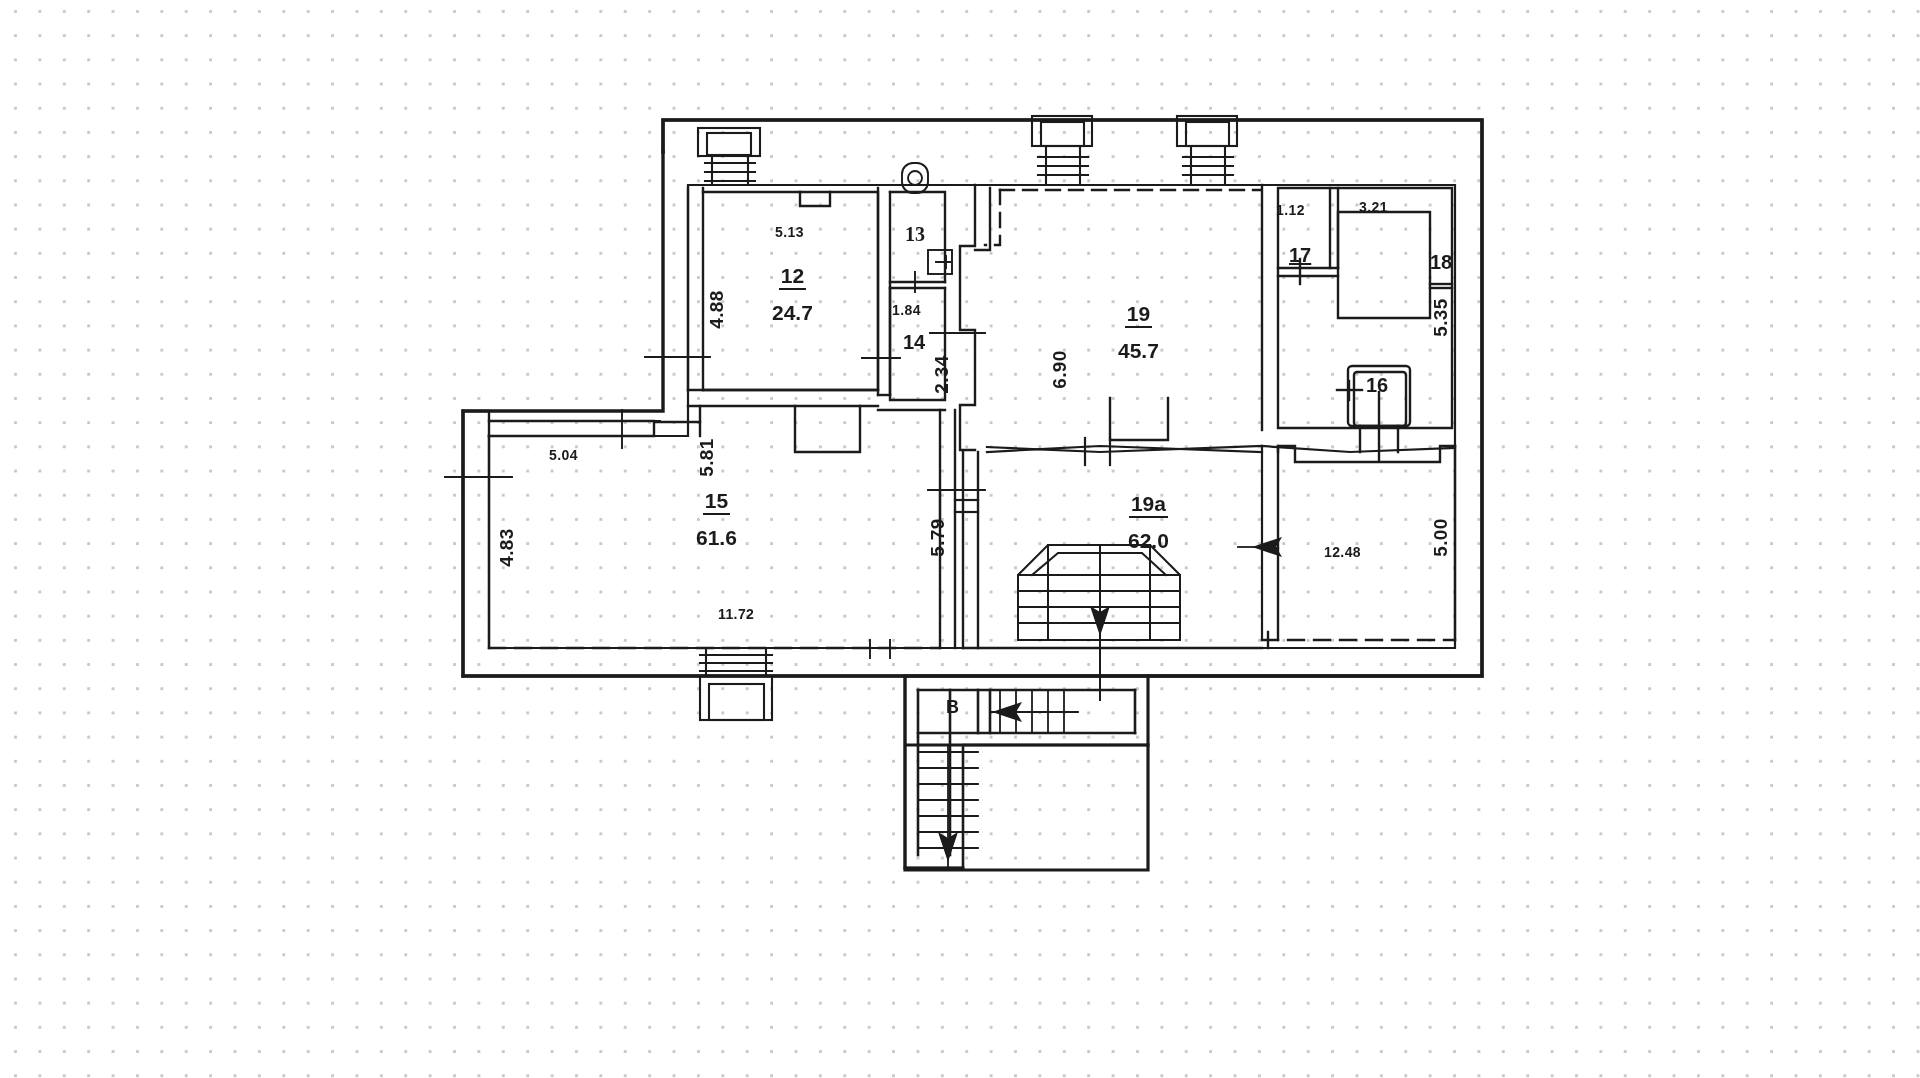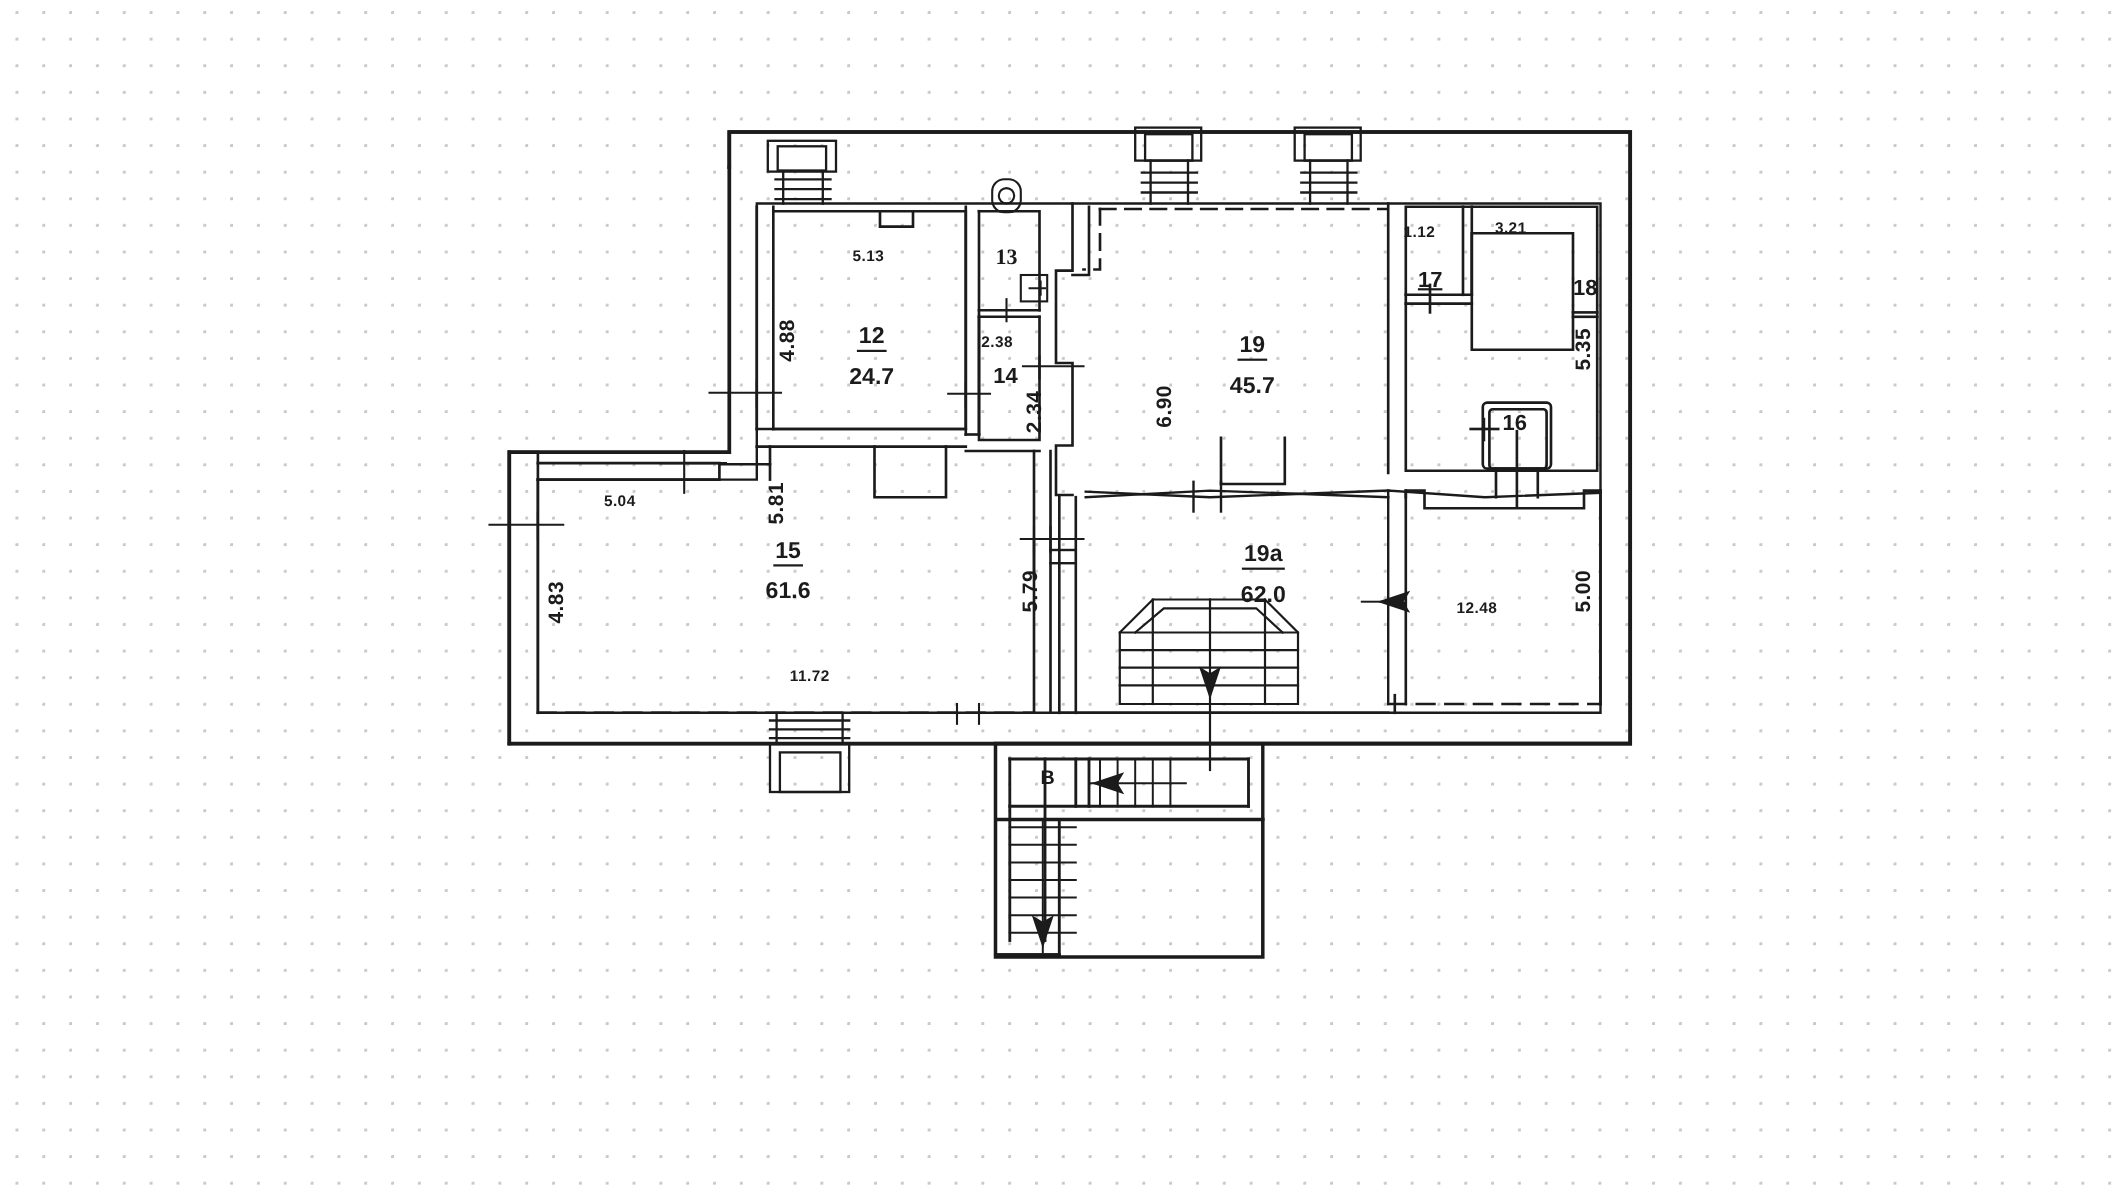--- a/index.html
+++ b/index.html
@@ -329,28 +329,28 @@
     </g>
 
     <g stroke-width="3.0">
       <path d="M 463 676 L 1482 676"></path>
     </g>
   </g>
 </svg>
 
 <div class="label dim" style="left:775px; top:225px;">5.13</div>
 <div class="label dim-v" style="left:697px; top:300px;">4.88</div>
-<div class="label frac" style="left:772px; top:265px;margin-top:30px;">
+<div class="label frac" style="left:772px; top:265px;">
   <span class="num">12</span>
   <span class="den">24.7</span>
 </div>
 
 <div class="label small-id" style="left:905px; top:224px;font-family:Liberation Serif, serif;">13</div>
 
-<div class="label dim" style="left:892px; top:303px;">2.38</div>
+<div class="label dim" style="left:892px; top:303px;">1.84</div>
 <div class="label small-id" style="left:903px; top:332px;">14</div>
 <div class="label dim-v" style="left:922px; top:365px;">2.34</div>
 
 <div class="label dim-v" style="left:1040px; top:360px;">6.90</div>
 <div class="label frac" style="left:1118px; top:303px;">
   <span class="num">19</span>
   <span class="den">45.7</span>
 </div>
 
 <div class="label dim" style="left:1276px; top:203px;">1.12</div>

